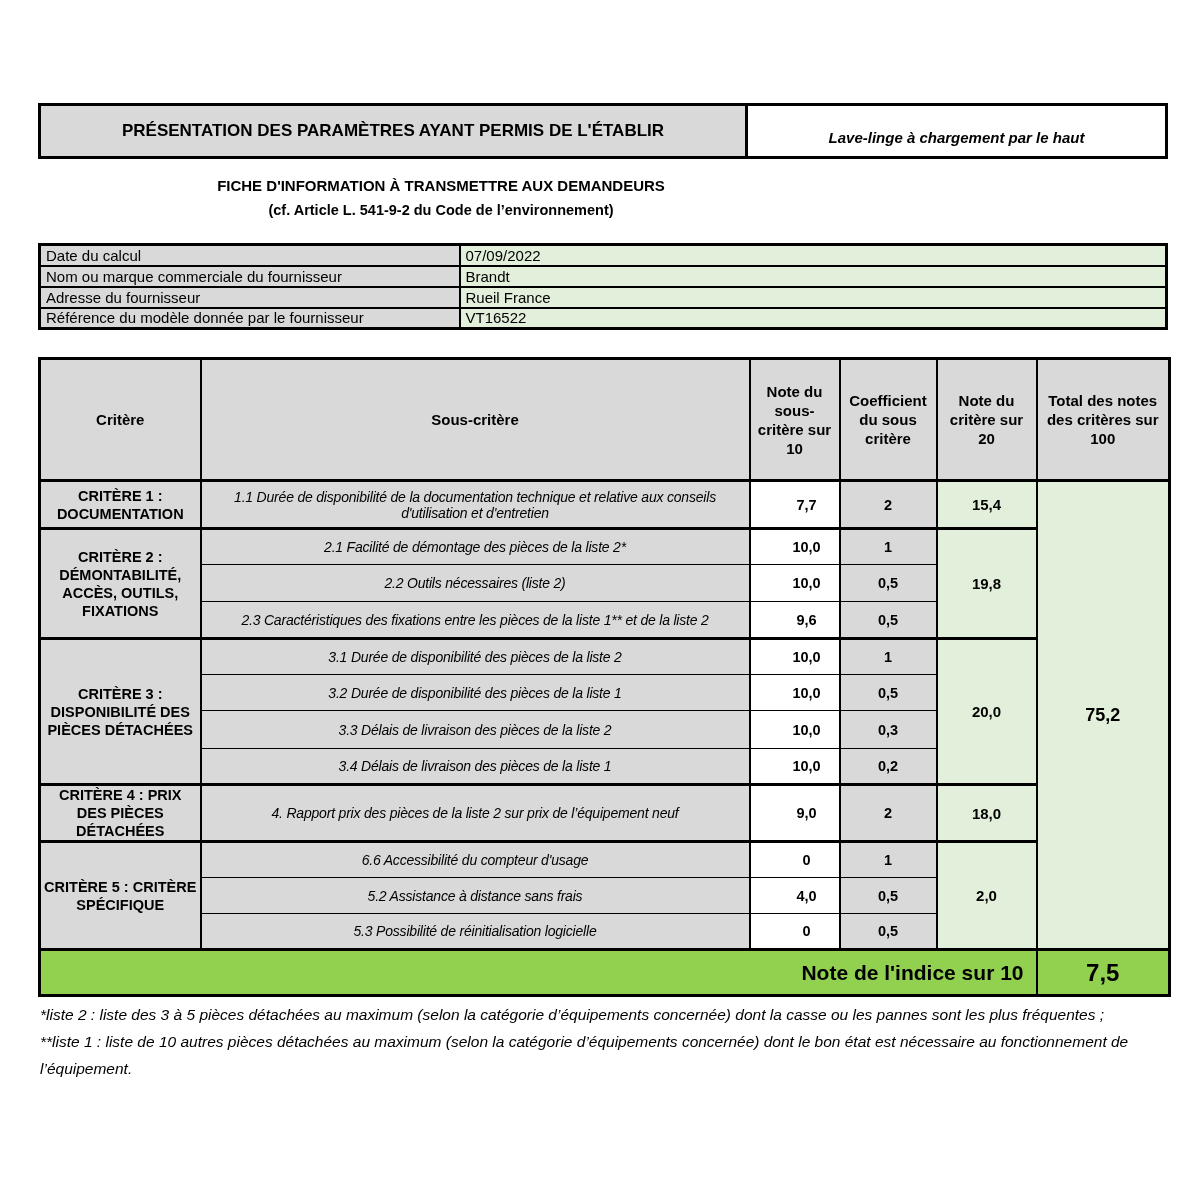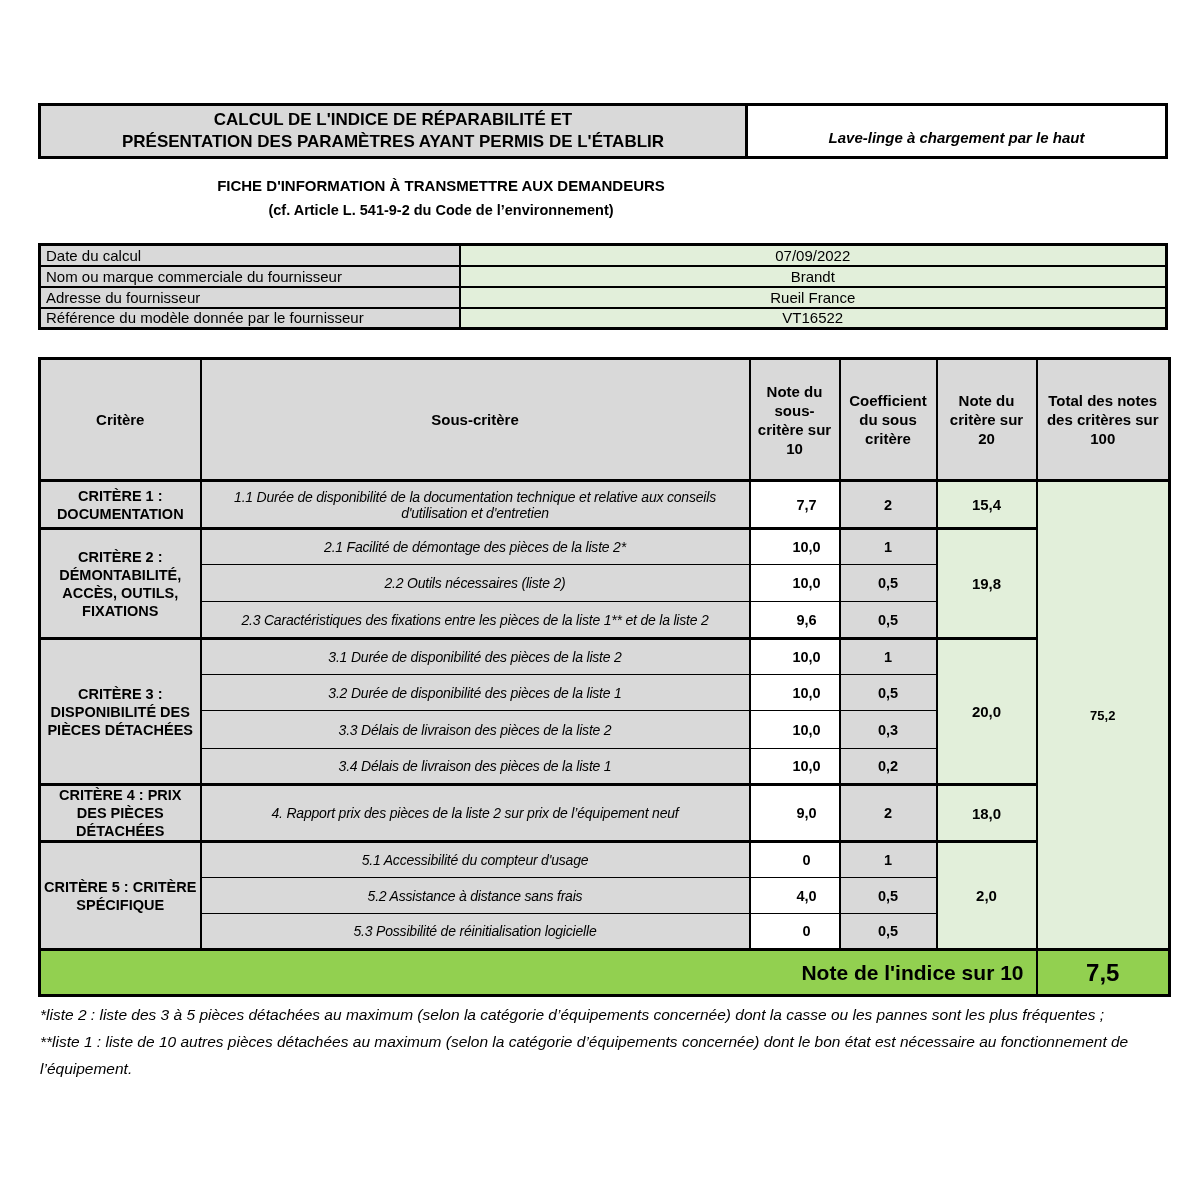--- a/index.html
+++ b/index.html
@@ -42,21 +42,21 @@
   .subtitle .line2{font-size:14.5px;margin:0;}
 
   
   table{border-collapse:collapse;table-layout:fixed;}
   .info-table{
     position:absolute;left:38px;top:243px;width:1130px;
     border:3px solid var(--ink);font-size:15px;
   }
   .info-table td{border:2px solid var(--ink);height:21px;padding:0 5px;}
   .info-table td.label{width:420px;background:var(--gray);text-align:left;margin-left:16px;}
-  .info-table td.value{background:var(--lightgreen);text-align:center;}
+  .info-table td.value{background:var(--lightgreen);}
 
   
   .main-table{
     position:absolute;left:38px;top:357px;width:1130px;
     border:3px solid var(--ink);
   }
   .main-table th,.main-table td{
     border-left:2px solid var(--ink);border-right:2px solid var(--ink);
     border-top:1px solid var(--ink);border-bottom:1px solid var(--ink);
     padding:0 4px;vertical-align:middle;
@@ -70,21 +70,21 @@
     background:var(--gray);font-weight:bold;font-size:14.5px;text-align:center;
     line-height:18px;padding:0 2px;
   }
   td.sub{
     background:var(--gray);font-size:14px;text-align:center;line-height:16px;
     letter-spacing:-0.2px;padding:0 5px;font-style:italic;
   }
   td.note{background:#ffffff;font-weight:bold;font-size:14.5px;text-align:center;padding-left:28px;}
   td.coef{background:var(--gray);font-weight:bold;font-size:14.5px;text-align:center;}
   td.s20{background:var(--lightgreen);font-weight:bold;font-size:15px;text-align:center;}
-  td.total{background:var(--lightgreen);font-weight:bold;font-size:13px;text-align:center;}
+  td.total{background:var(--lightgreen);font-weight:bold;font-size:18px;text-align:center;}
   td.final-label{
     background:var(--green);font-weight:bold;font-size:21px;
     text-align:right;padding-right:12px;
   }
   td.final-value{
     background:var(--green);font-weight:bold;font-size:24px;text-align:center;
   }
 
   
   .footnotes{
@@ -93,21 +93,20 @@
   }
   .footnotes p{margin:0;}
 </style>
 </head>
 <body>
 
 <div class="page">
 
   <div class="title-band">
     <div class="title-left">
-      <div>CALCUL DE L'INDICE DE RÉPARABILITÉ ET</div>
       <div>PRÉSENTATION DES PARAMÈTRES AYANT PERMIS DE L'ÉTABLIR</div>
     </div>
     <div class="title-right">
       <span>Lave-linge à chargement par le haut</span>
     </div>
   </div>
 
   <div class="subtitle">
     <p class="line1">FICHE D'INFORMATION À TRANSMETTRE AUX DEMANDEURS</p>
     <p class="line2">(cf. Article L. 541-9-2 du Code de l’environnement)</p>
@@ -208,21 +207,21 @@
       <tr class="block-start" style="height:55px">
         <td class="crit">CRITÈRE 4 : PRIX DES PIÈCES DÉTACHÉES</td>
         <td class="sub">4. Rapport prix des pièces de la liste 2 sur prix de l’équipement neuf</td>
         <td class="note">9,0</td>
         <td class="coef">2</td>
         <td class="s20">18,0</td>
       </tr>
 
       <tr class="block-start" style="height:36px">
         <td class="crit" rowspan="3">CRITÈRE 5 : CRITÈRE SPÉCIFIQUE</td>
-        <td class="sub">5.1 Accessibilité du compteur d'usage</td>
+        <td class="sub">6.6 Accessibilité du compteur d'usage</td>
         <td class="note">0</td>
         <td class="coef">1</td>
         <td class="s20" rowspan="3">2,0</td>
       </tr>
       <tr style="height:36px">
         <td class="sub">5.2 Assistance à distance sans frais</td>
         <td class="note">4,0</td>
         <td class="coef">0,5</td>
       </tr>
       <tr style="height:36px">

